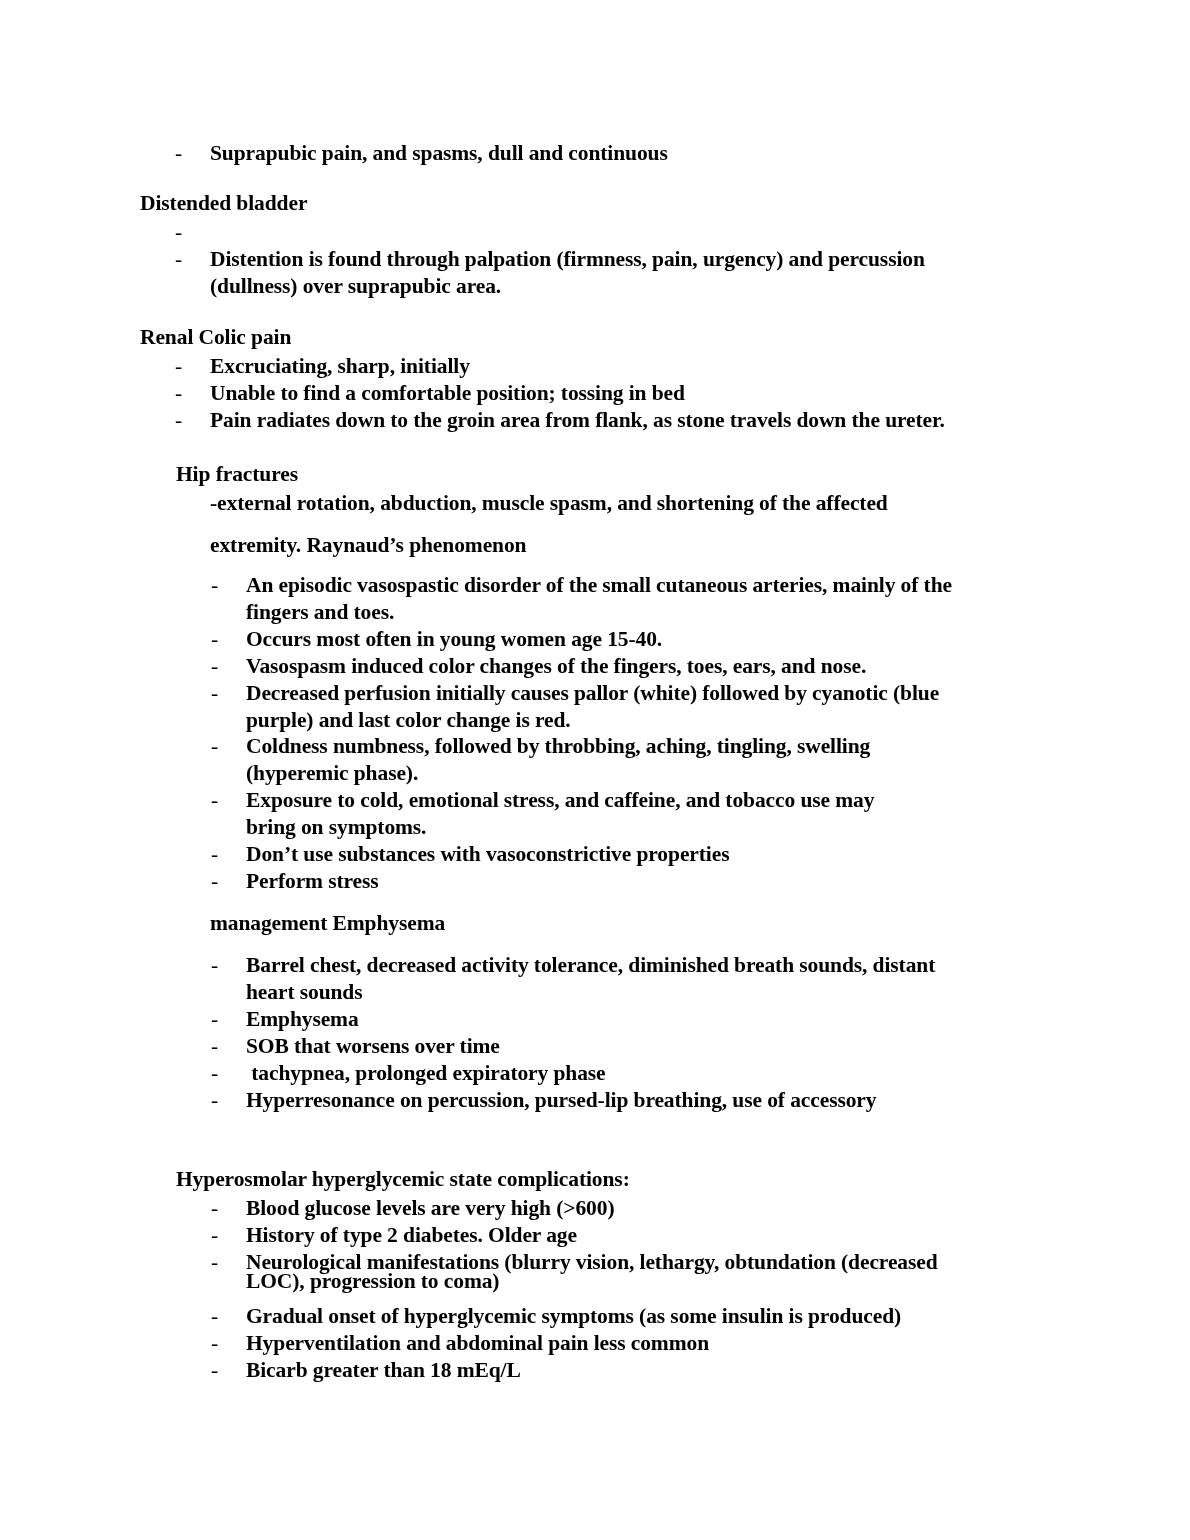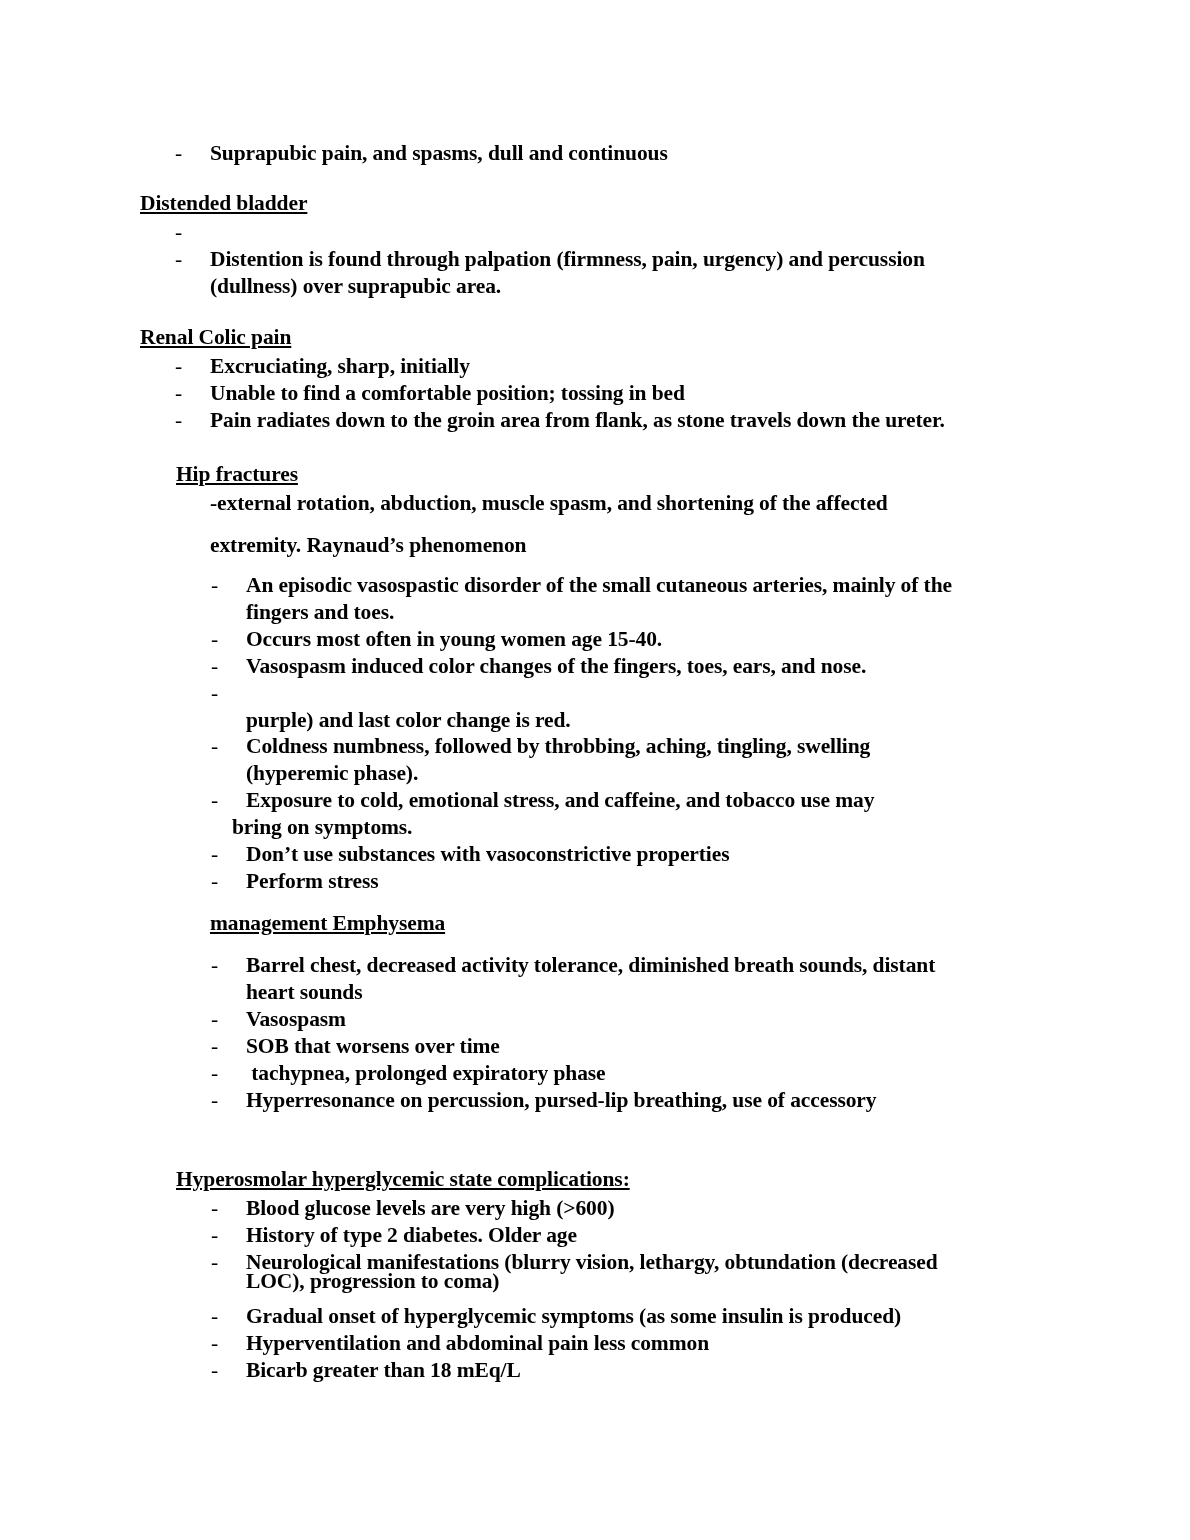--- a/index.html
+++ b/index.html
@@ -1,20 +1,20 @@
 <!DOCTYPE html>
 <html><head>
 <meta charset="utf-8">
 <style>
   html, body { margin:0; padding:0; background:#ffffff; }
   body { width:1190px; height:1540px; position:relative; overflow:hidden;
          font-family:"Liberation Serif", serif; color:#000; }
   .page { position:absolute; left:0; top:0; width:1190px; height:1540px; }
   .ln { position:absolute; font-size:21.5px; font-weight:bold; line-height:27px; white-space:nowrap; letter-spacing:-0.1px; }
-  .h { font-weight:bold;text-decoration:underline; }
+  .h { font-weight:bold; }
   .dash { position:absolute; font-size:21.5px; line-height:27px; font-weight:normal; }
 </style>
 </head>
 <body>
 
 <div class="page">
 
   <span class="dash" style="left:175px;top:140px">-</span>
   <span class="ln" style="left:210px;top:140px">Suprapubic pain, and spasms, dull and continuous</span>
 
@@ -37,38 +37,39 @@
   <span class="ln" style="left:210px;top:532px">extremity. Raynaud’s phenomenon</span>
 
   <span class="dash" style="left:211px;top:572px">-</span>
   <span class="ln" style="left:246px;top:572px">An episodic vasospastic disorder of the small cutaneous arteries, mainly of the</span>
   <span class="ln" style="left:246px;top:599px">fingers and toes.</span>
   <span class="dash" style="left:211px;top:626px">-</span>
   <span class="ln" style="left:246px;top:626px">Occurs most often in young women age 15-40.</span>
   <span class="dash" style="left:211px;top:653px">-</span>
   <span class="ln" style="left:246px;top:653px">Vasospasm induced color changes of the fingers, toes, ears, and nose.</span>
   <span class="dash" style="left:211px;top:680px">-</span>
+  <span class="ln" style="left:246px;top:680px">Decreased perfusion initially causes pallor (white) followed by cyanotic (blue</span>
   <span class="ln" style="left:246px;top:707px">purple) and last color change is red.</span>
   <span class="dash" style="left:211px;top:733px">-</span>
   <span class="ln" style="left:246px;top:733px">Coldness numbness, followed by throbbing, aching, tingling, swelling</span>
   <span class="ln" style="left:246px;top:760px">(hyperemic phase).</span>
   <span class="dash" style="left:211px;top:787px">-</span>
   <span class="ln" style="left:246px;top:787px">Exposure to cold, emotional stress, and caffeine, and tobacco use may</span>
-  <span class="ln" style="left:232px;top:814px">bring on symptoms.</span>
+  <span class="ln" style="left:246px;top:814px">bring on symptoms.</span>
   <span class="dash" style="left:211px;top:841px">-</span>
   <span class="ln" style="left:246px;top:841px">Don’t use substances with vasoconstrictive properties</span>
   <span class="dash" style="left:211px;top:868px">-</span>
   <span class="ln" style="left:246px;top:868px">Perform stress</span>
 
   <span class="ln h" style="left:210px;top:910px">management Emphysema</span>
   <span class="dash" style="left:211px;top:952px">-</span>
   <span class="ln" style="left:246px;top:952px">Barrel chest, decreased activity tolerance, diminished breath sounds, distant</span>
   <span class="ln" style="left:246px;top:979px">heart sounds</span>
   <span class="dash" style="left:211px;top:1006px">-</span>
-  <span class="ln" style="left:246px;top:1006px">Vasospasm</span>
+  <span class="ln" style="left:246px;top:1006px">Emphysema</span>
   <span class="dash" style="left:211px;top:1033px">-</span>
   <span class="ln" style="left:246px;top:1033px">SOB that worsens over time</span>
   <span class="dash" style="left:211px;top:1060px">-</span>
   <span class="ln" style="left:246px;top:1060px;white-space:pre"> tachypnea, prolonged expiratory phase</span>
   <span class="dash" style="left:211px;top:1087px">-</span>
   <span class="ln" style="left:246px;top:1087px">Hyperresonance on percussion, pursed-lip breathing, use of accessory</span>
 
   <span class="ln h" style="left:176px;top:1166px">Hyperosmolar hyperglycemic state complications:</span>
   <span class="dash" style="left:211px;top:1195px">-</span>
   <span class="ln" style="left:246px;top:1195px">Blood glucose levels are very high (&gt;600)</span>

